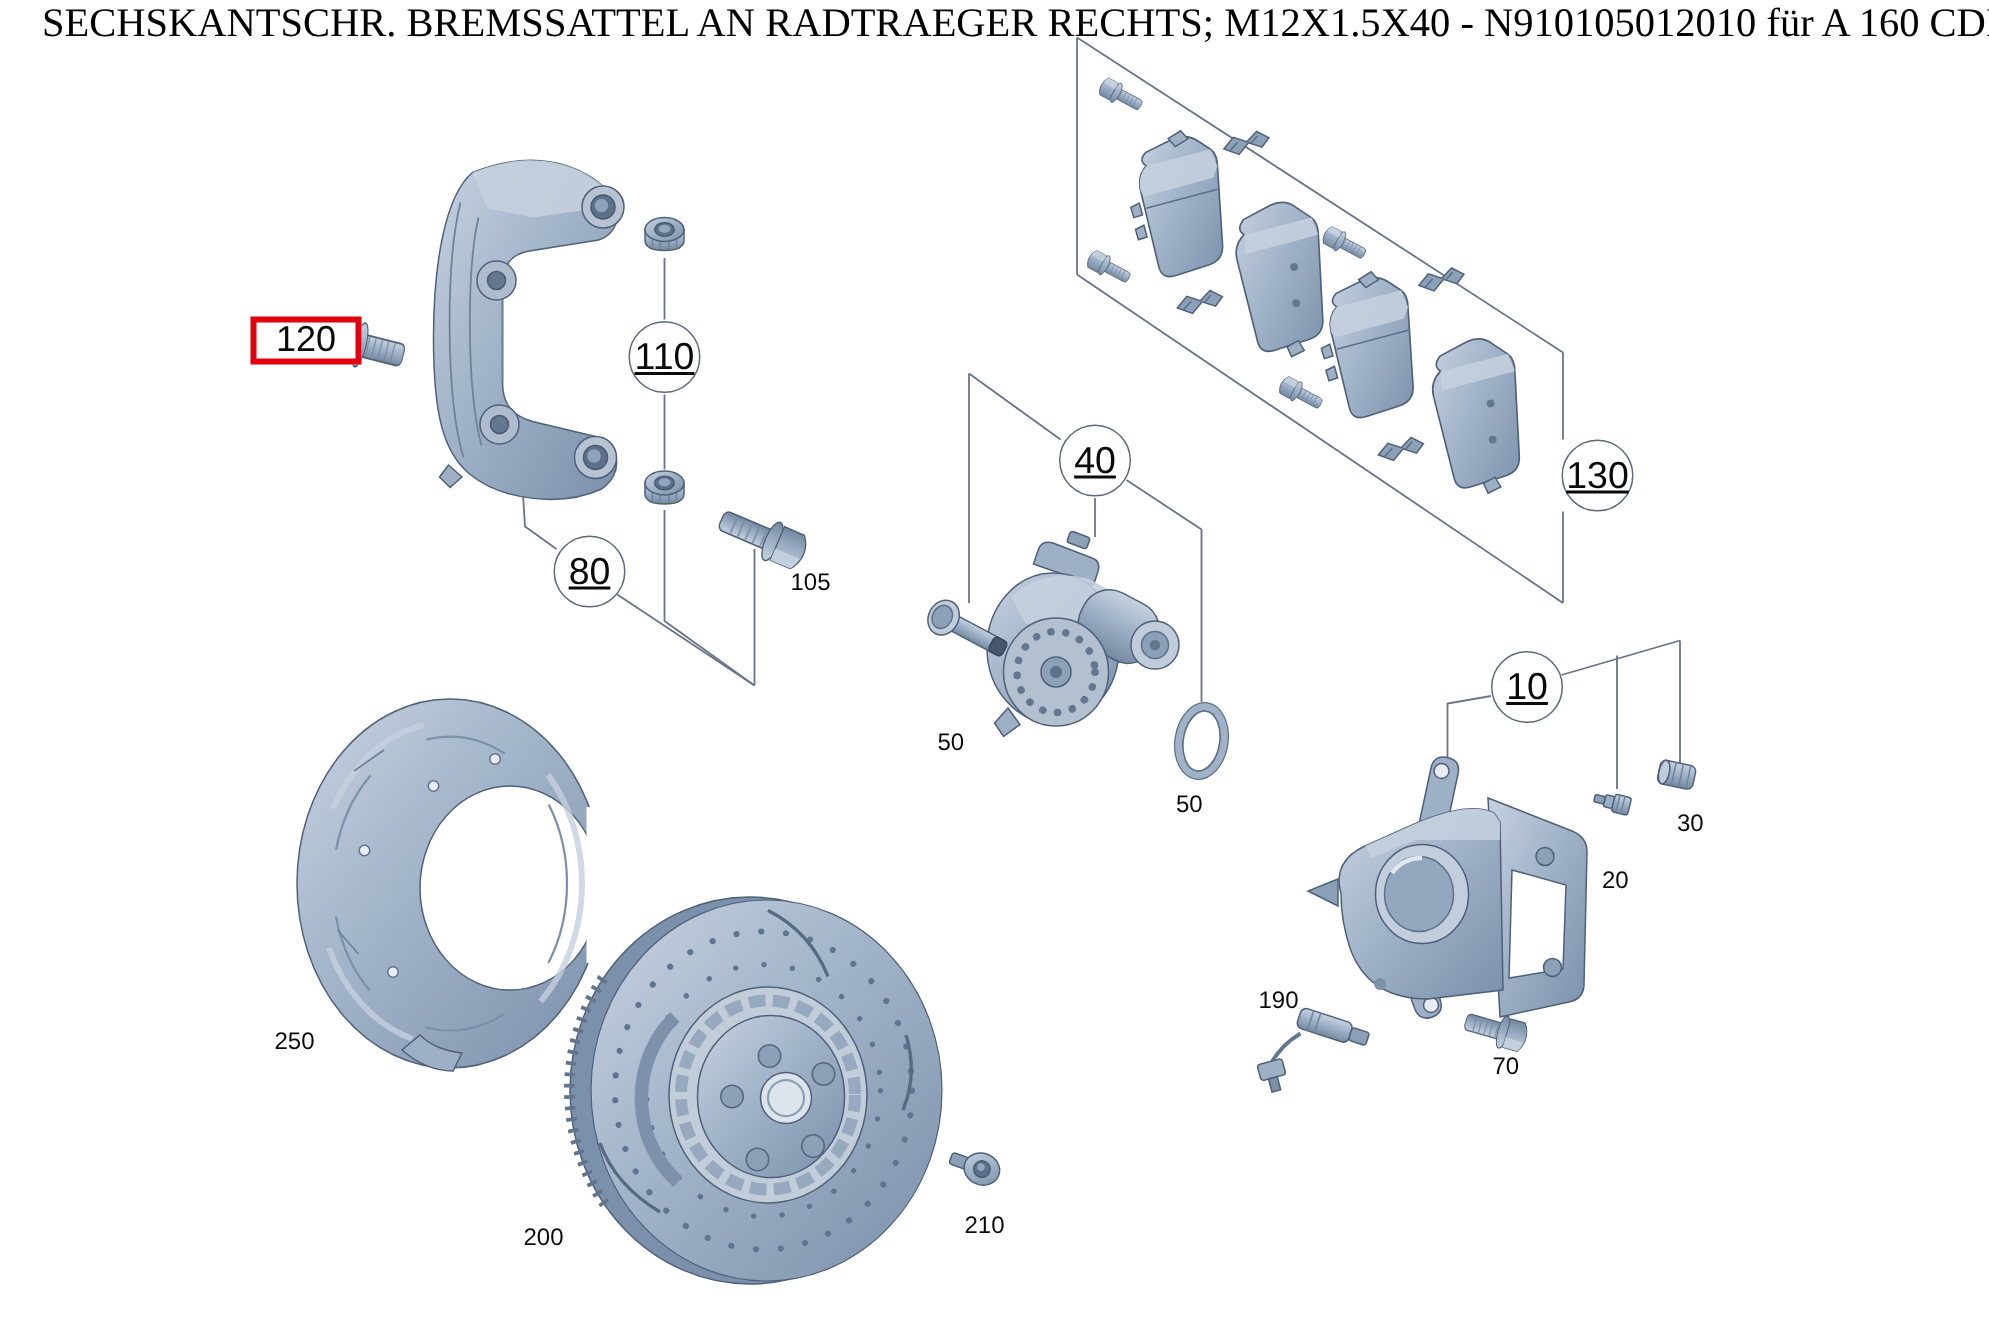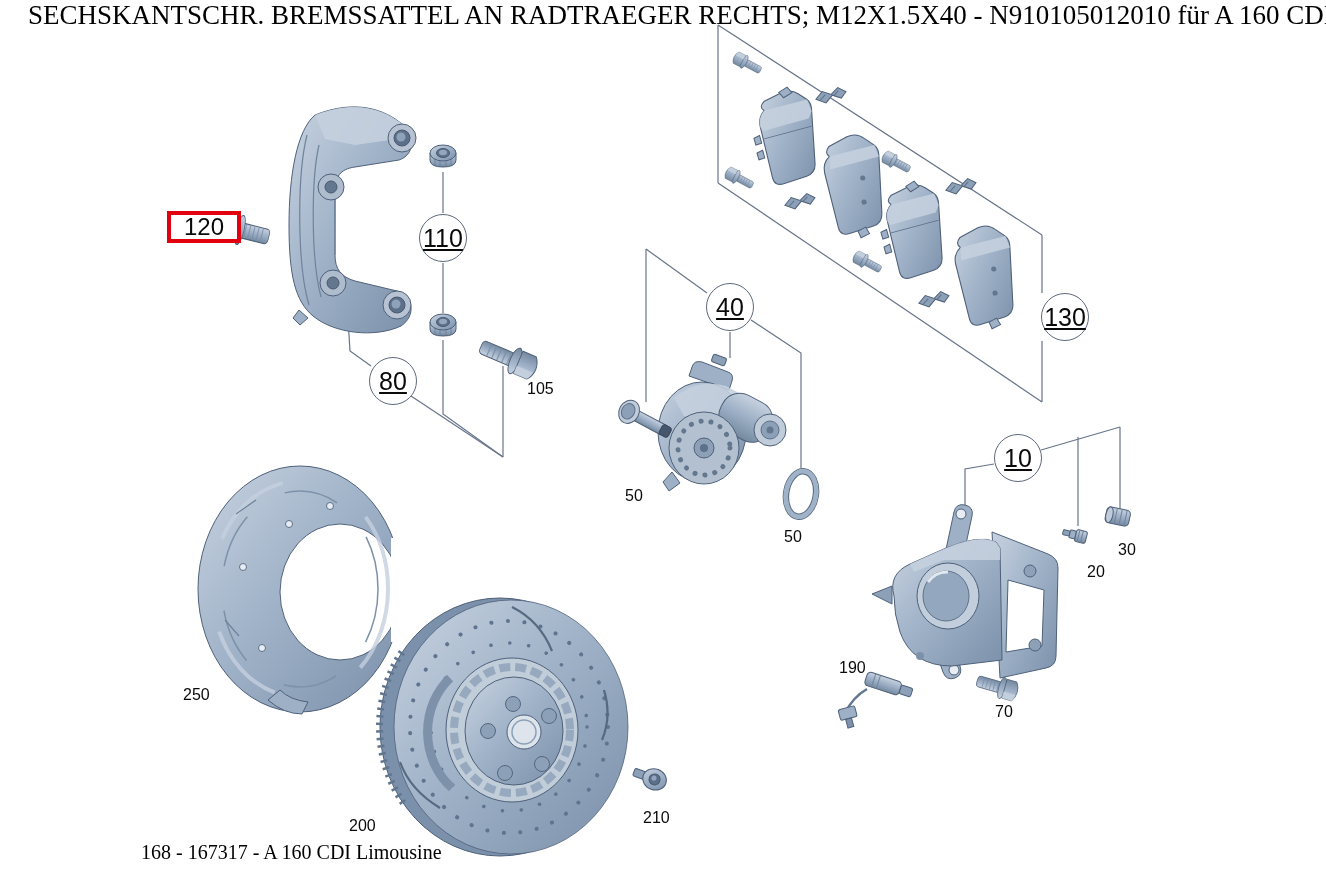--- a/index.html
+++ b/index.html
@@ -13,21 +13,21 @@
   .callout{position:absolute;font-size:16px;color:#0a0a0a;line-height:1;cursor:pointer;}
   .callout.circle{width:48px;height:48px;border:1.4px solid #5c6a7c;border-radius:50%;
         background:#fff;display:flex;align-items:center;justify-content:center;
         font-size:25px;box-sizing:border-box;text-decoration:underline;}
   .callout.boxed{left:167px;top:211px;width:74px;height:32px;border:4px solid #e2000f;
         background:#fff;display:flex;align-items:center;justify-content:center;
         font-size:24px;box-sizing:border-box;}
   #co-110{left:419px;top:214px;} #co-80{left:369px;top:357px;} #co-40{left:706px;top:283px;}
   #co-130{left:1041px;top:293px;} #co-10{left:994px;top:434px;}
   #co-105{left:527px;top:381px;} #co-50{left:625px;top:448px;margin-top:40px;} #co-60{left:784px;top:529px;}
-  #co-20{left:1068px;top:564px;margin-left:19px;} #co-30{left:1118px;top:542px;} #co-190{left:839px;top:660px;}
+  #co-20{left:1068px;top:580px;} #co-30{left:1118px;top:542px;} #co-190{left:839px;top:660px;}
   #co-70{left:995px;top:704px;} #co-200{left:349px;top:818px;} #co-210{left:643px;top:810px;}
   #co-250{left:183px;top:687px;}
   .ln{stroke:#68748a;stroke-width:1.2;fill:none;}
   .ol{stroke:#4f617a;stroke-width:1;}
   .dots{fill:none;stroke:#5e7490;stroke-width:4;stroke-dasharray:0.1 16.5;stroke-linecap:round;}
   .dots2{fill:none;stroke:#5e7490;stroke-width:3.5;stroke-dasharray:0.1 19;stroke-linecap:round;}
   .vane{fill:none;stroke:#60758e;stroke-width:7;stroke-dasharray:2.5 5;}
   .thread{stroke:#7a8ea6;stroke-width:1.4;opacity:.85;}
   .facet{fill:#c5d0de;opacity:.88;}
 </style>
@@ -264,21 +264,20 @@
       <path d="M8,-7 v14 M13,-7 v14" stroke="#6f839b" stroke-width="1"></path>
     </g>
     <g transform="translate(838,710) rotate(-15)">
       <rect x="0" y="0" width="17" height="11" rx="2" fill="#9db0c6" class="ol"></rect>
       <rect x="5" y="11" width="6" height="9" fill="#7d92aa" class="ol"></rect>
     </g>
   </g>
 </svg>
 
 <div class="title">SECHSKANTSCHR. BREMSSATTEL AN RADTRAEGER RECHTS; M12X1.5X40 - N910105012010 für A 160 CDI Limousine</div>
-<div class="footer">168 - 167317 - A 160 CDI Limousine</div>
 
 <div id="co-120" class="callout boxed">120</div>
 
 <div id="co-110" class="callout circle">110</div>
 <div id="co-80" class="callout circle">80</div>
 <div id="co-40" class="callout circle">40</div>
 <div id="co-130" class="callout circle">130</div>
 <div id="co-10" class="callout circle">10</div>
 
 <div id="co-105" class="callout">105</div>

